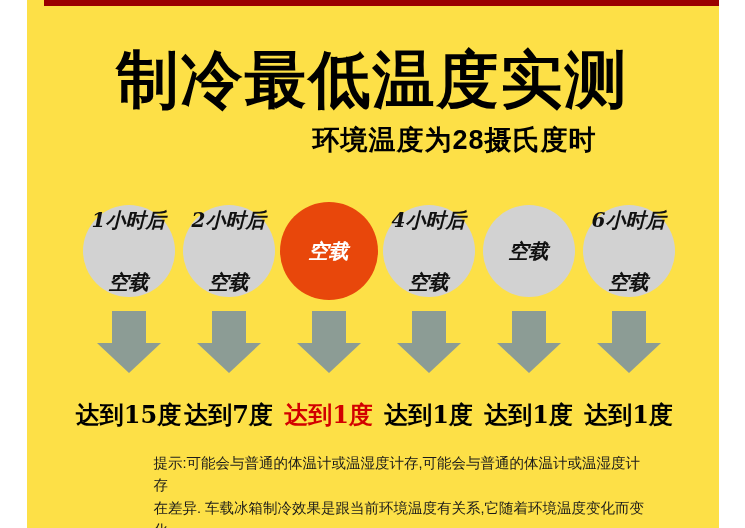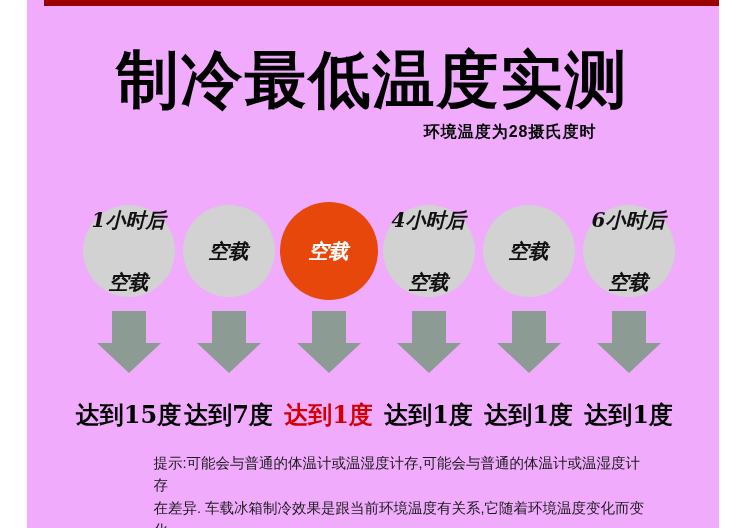--- a/index.html
+++ b/index.html
@@ -1,21 +1,21 @@
 <!DOCTYPE html>
 <html><head>
 <meta charset="utf-8">
 <style>
   * { margin: 0; padding: 0; box-sizing: border-box; }
   html, body { background: #ffffff; }
   .page {
     position: relative;
     width: 692px;
     height: 528px;
-    background: #f0abfc;
+    background: #fde047;
     overflow: hidden;
     font-family: "Liberation Sans", sans-serif;
     margin: 0 auto;
   }
   .top-bar {
     position: absolute;
     top: 0; left: 17px;
     width: 710px; height: 6px;
     background: #9a0000;
   }
@@ -25,21 +25,21 @@
     text-align: center;
     font-family: "Liberation Sans", sans-serif;
     font-size: 62px;
     font-weight: bold;
     letter-spacing: 2px;
     color: #000000;
   }
   .subtitle {
     position: absolute;
     top: 122px; right: 122px;
-    font-size: 16px;
+    font-size: 27px;
     font-weight: bold;
     color: #000000;
     letter-spacing: 1px;
   }
   .columns {
     position: absolute;
     top: 205px; left: 0; right: 0;
     display: flex;
     justify-content: space-between;
     padding: 0 42px 0 52px;
@@ -128,20 +128,21 @@
       </div>
       <div class="arrow">
         <div class="arrow-shaft"></div>
         <div class="arrow-head"></div>
       </div>
       <div class="result">达到15度</div>
     </div>
 
     <div class="col">
       <div class="circle">
+        <span>2小时后</span>
         <span>空载</span>
       </div>
       <div class="arrow">
         <div class="arrow-shaft"></div>
         <div class="arrow-head"></div>
       </div>
       <div class="result">达到7度</div>
     </div>
 
     <div class="col highlight">

